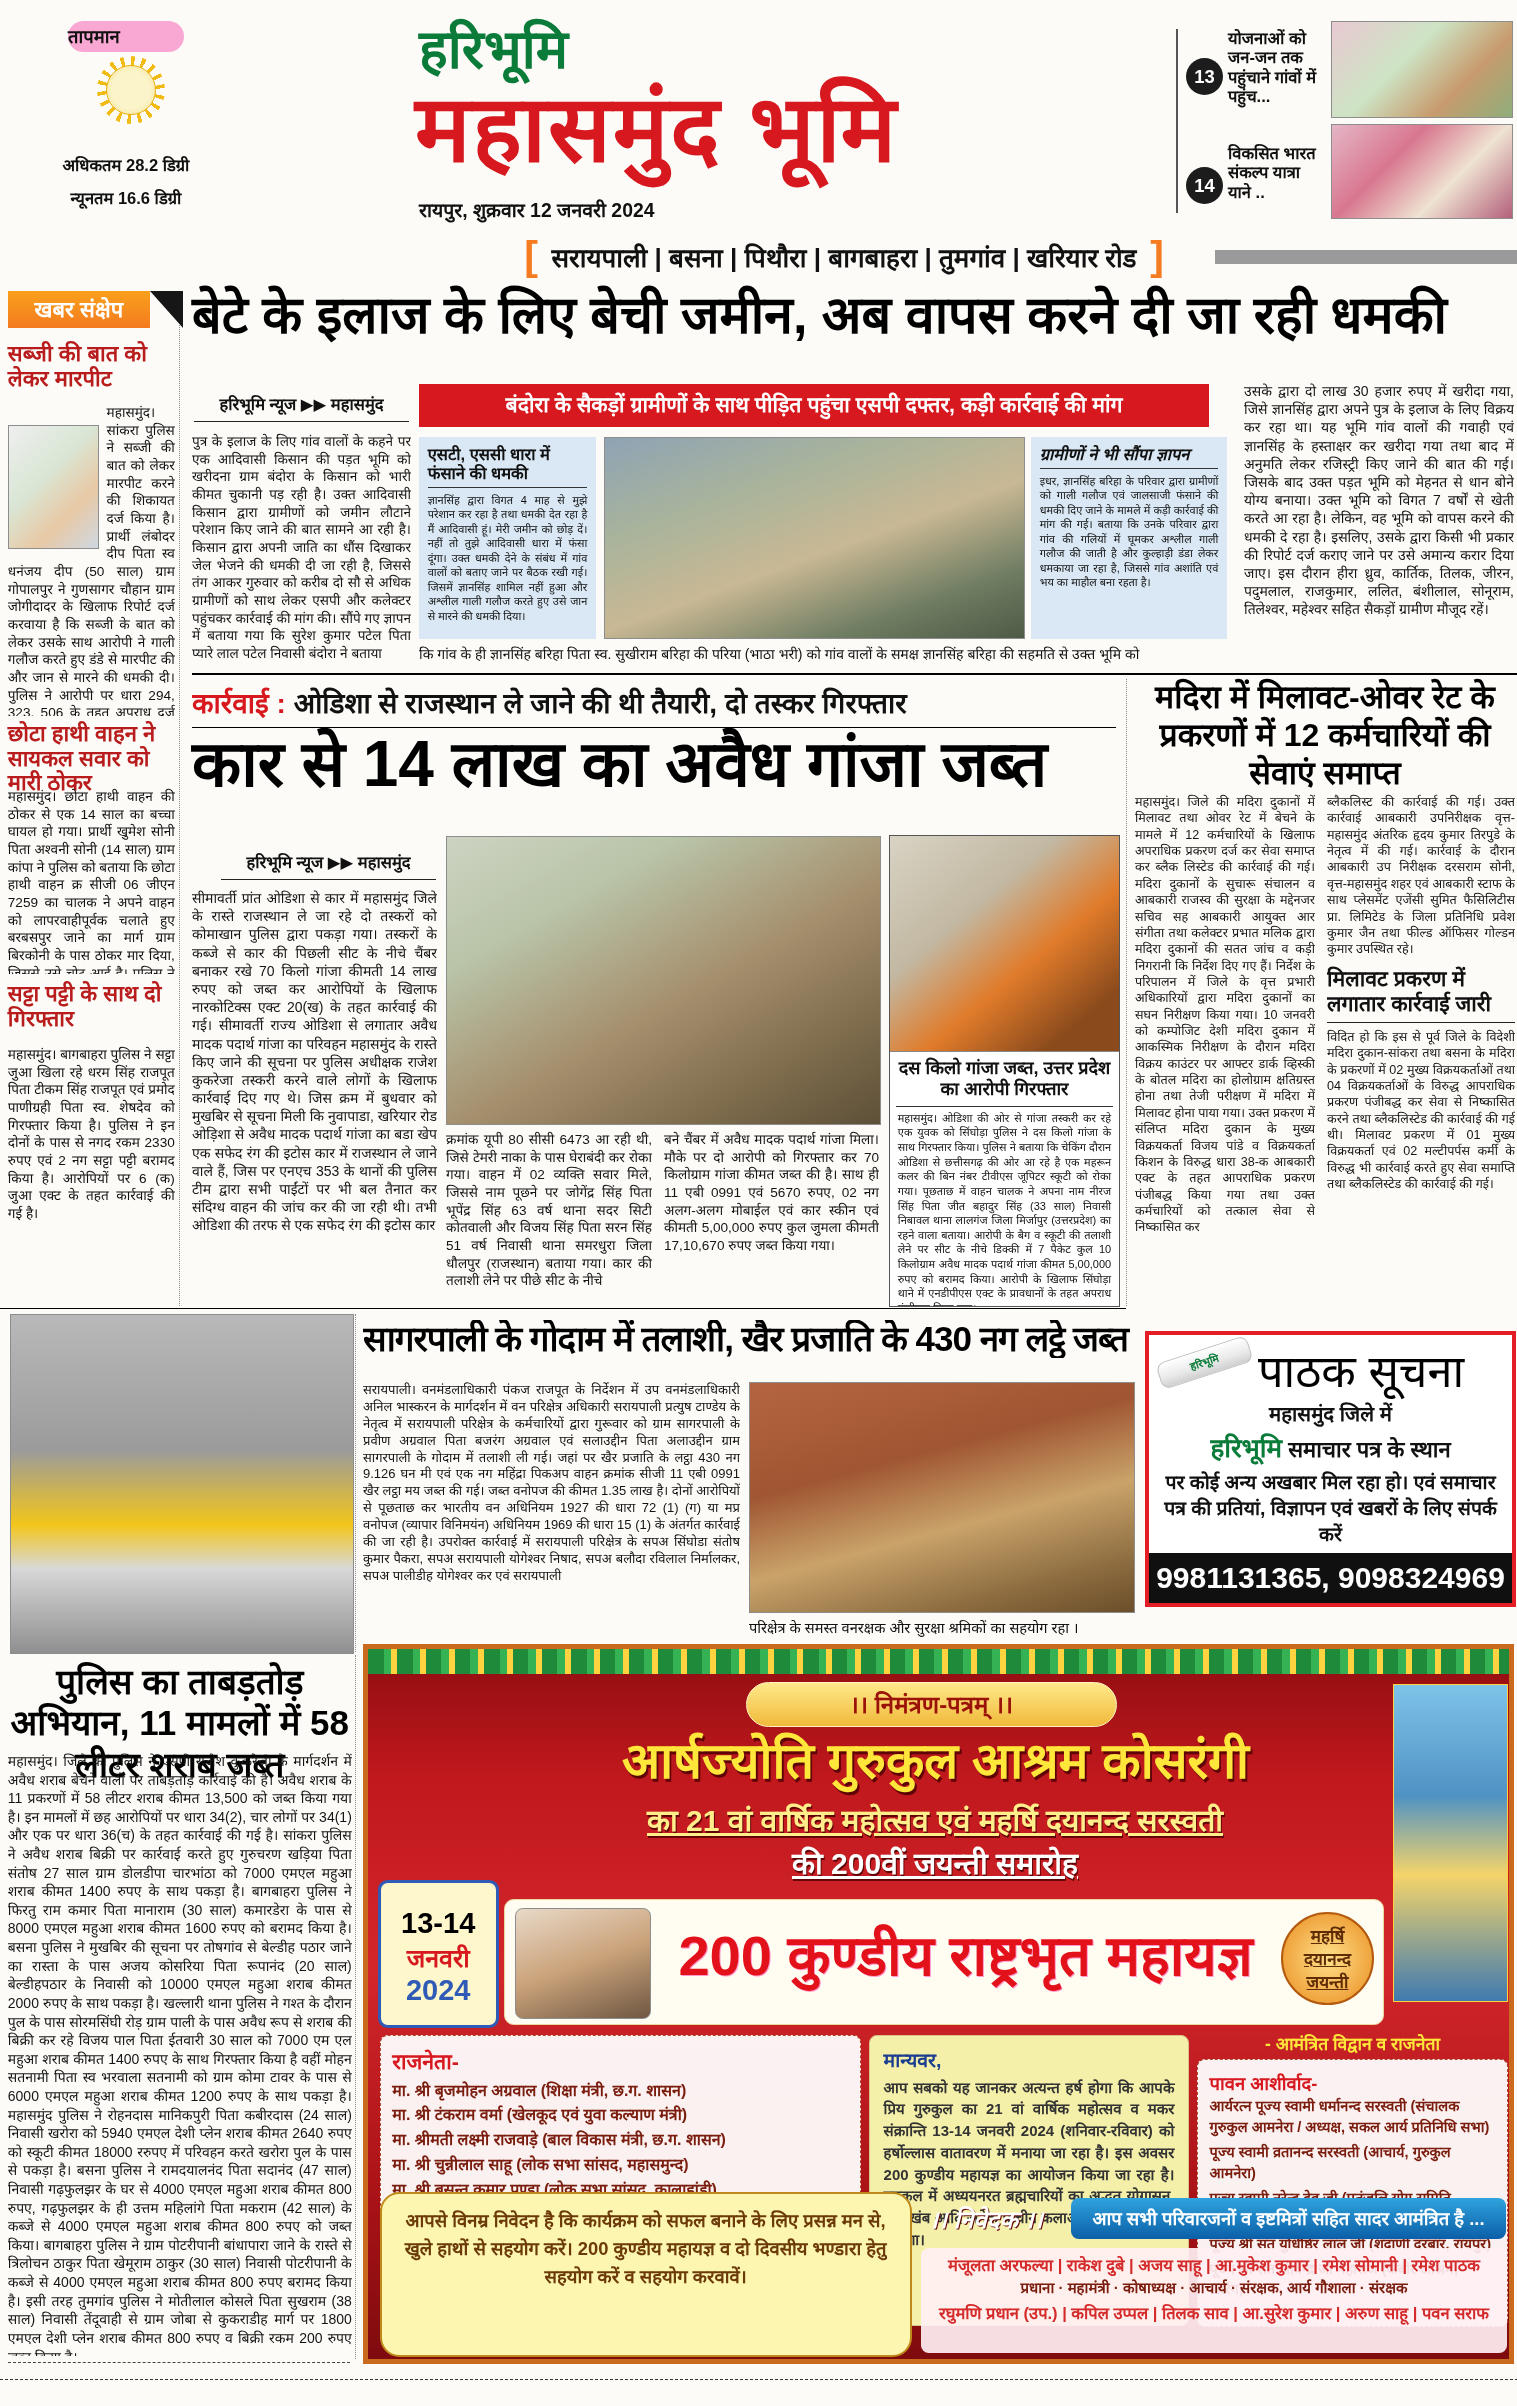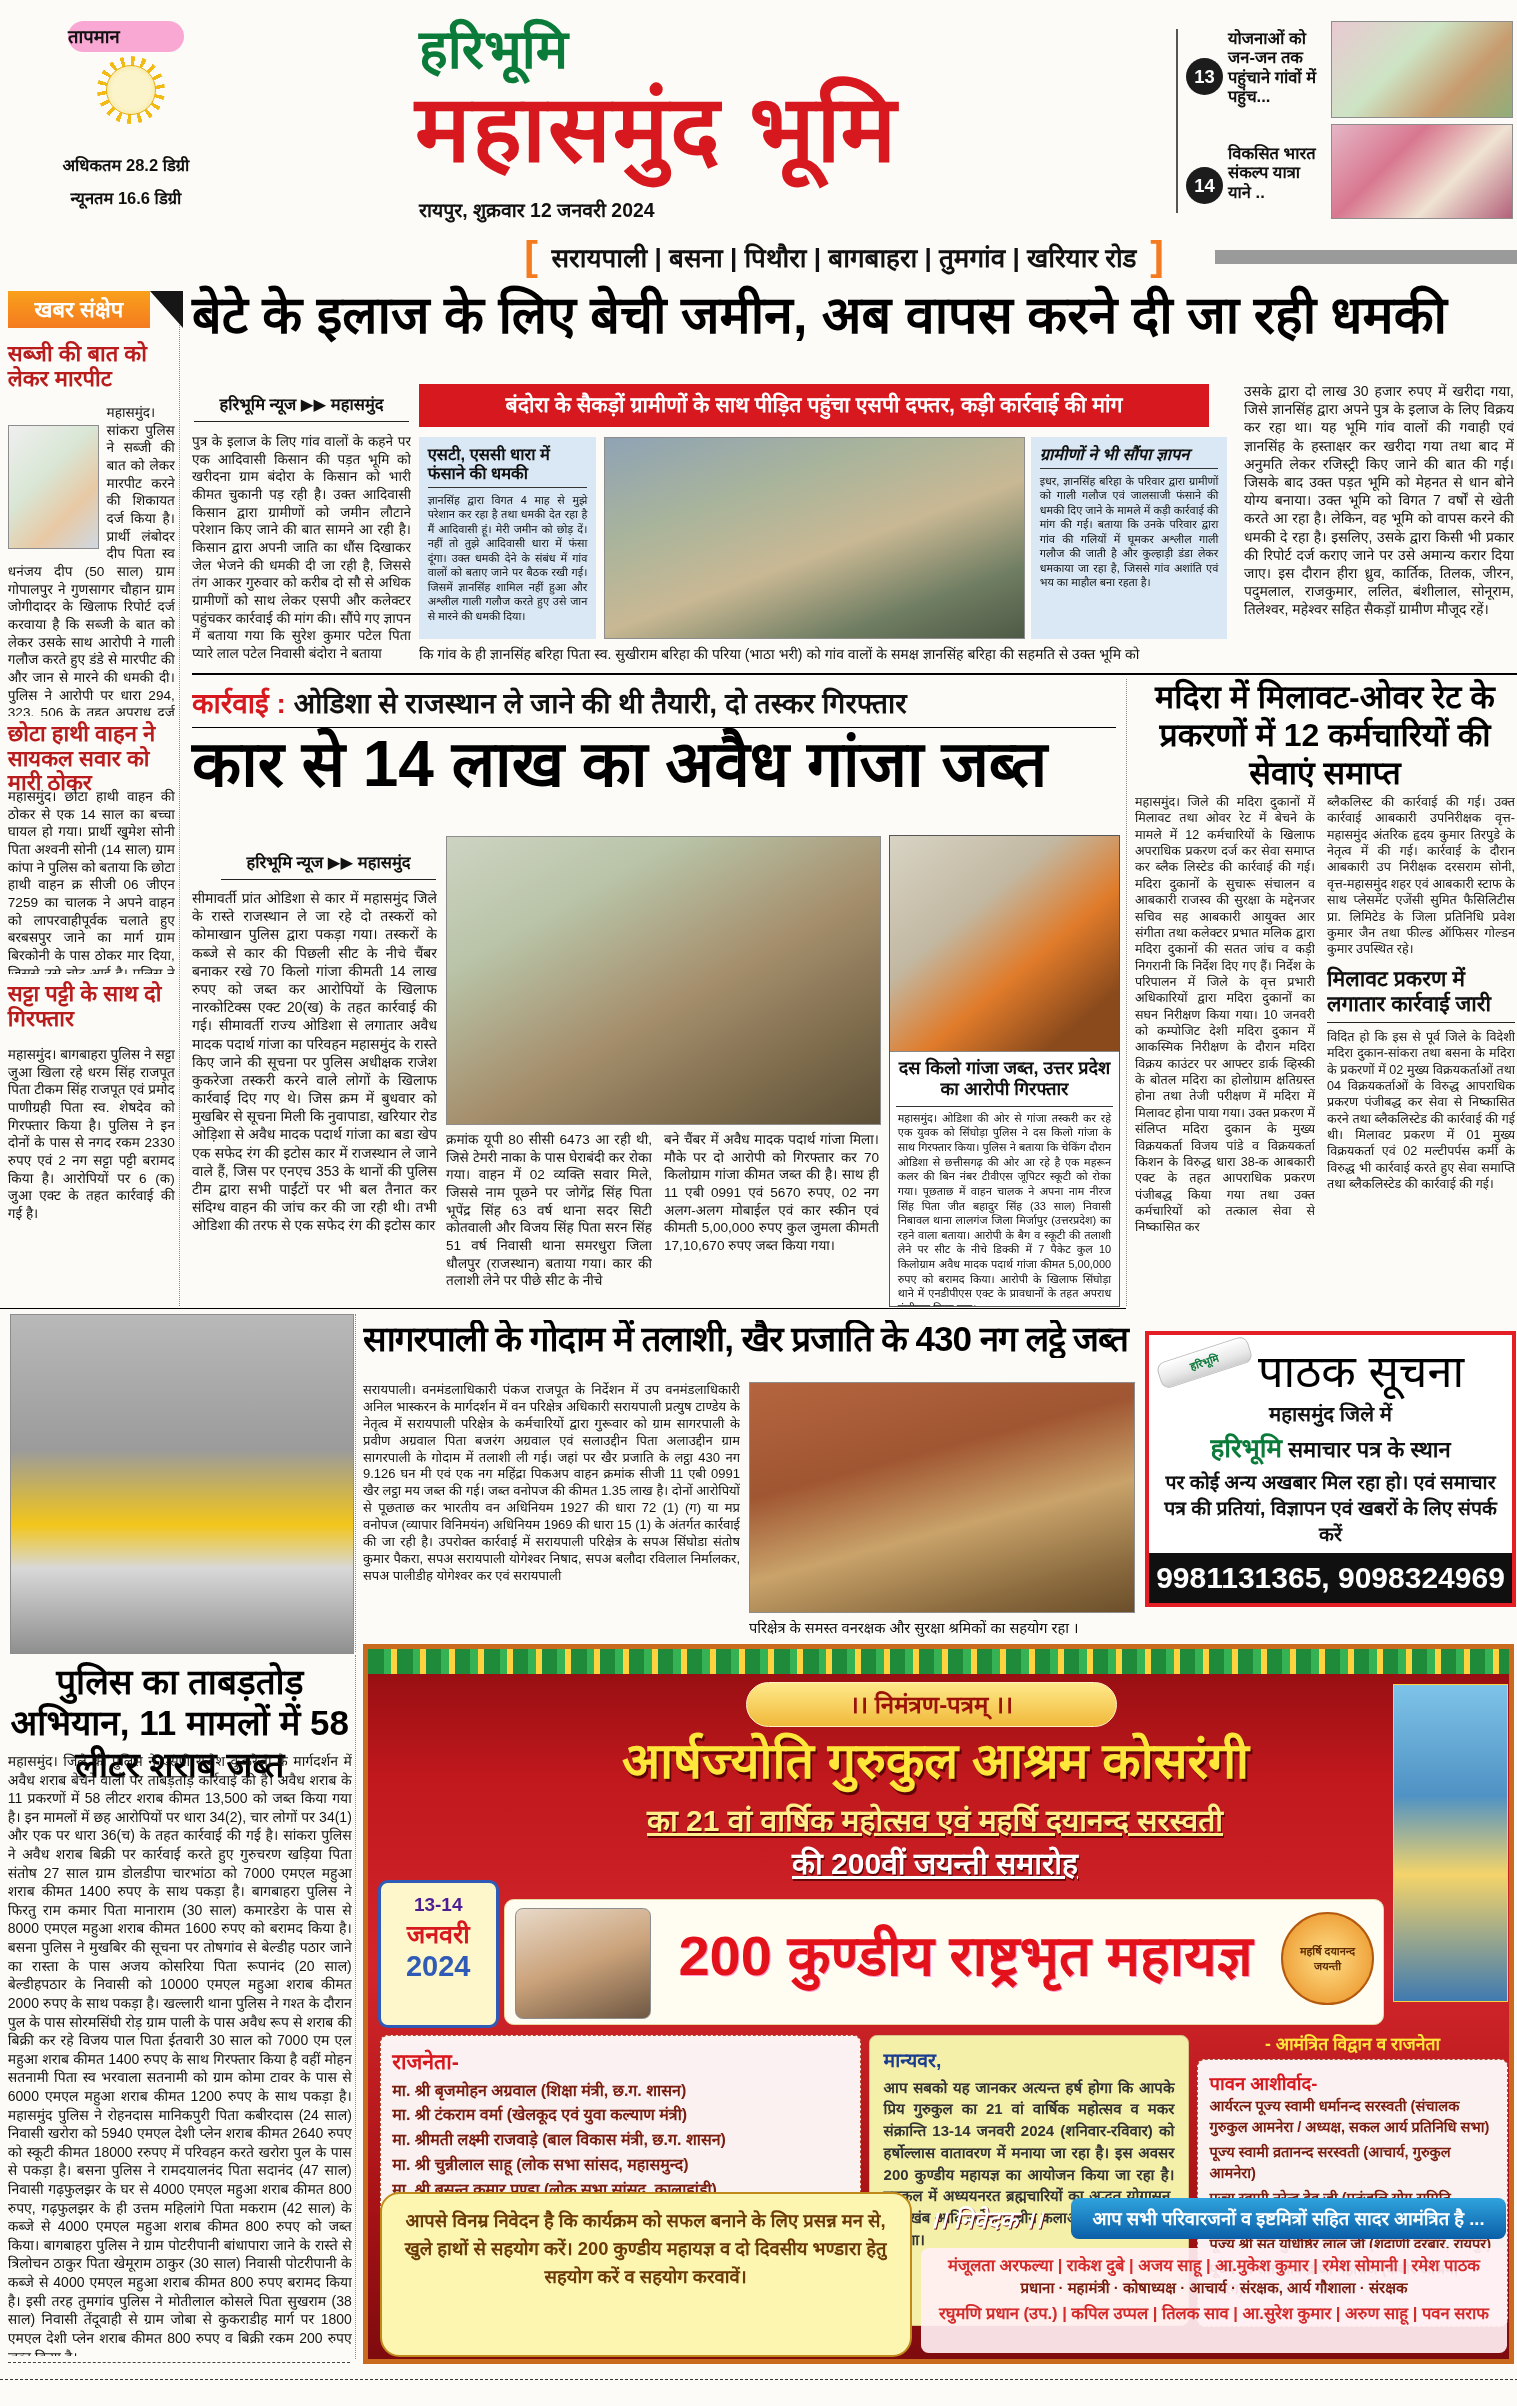--- a/index.html
+++ b/index.html
@@ -208,31 +208,31 @@
     <div class="garland" style="height:25px;"></div>
     <div style="position:relative;height:689px;">
       <div class="ad-banner ab" style="left:378px;top:7.8px;width:369px;">।। निमंत्रण-पत्रम् ।।</div>
       <div class="ad-title ab ctr" style="left:87px;top:60px;width:961px;">आर्षज्योति गुरुकुल आश्रम कोसरंगी</div>
       <div class="ad-sub ab ctr" style="left:116px;top:128px;width:902px;color:#ffee8a;">का 21 वां वार्षिक महोत्सव एवं महर्षि दयानन्द सरस्वती</div>
       <div class="ad-sub ab ctr" style="left:116px;top:171px;width:902px;">की 200वीं जयन्ती समारोह</div>
 
       <div class="ab photo ph-krishna" style="left:1025px;top:9.7px;width:113px;height:316px;border:1.9px solid #ffd23f;"></div>
 
       <div class="date-badge ab" style="left:9.7px;top:206px;width:115px;height:142px;">
-        <div class="b" style="color:#4c1d95;font-size:19px;margin-top:11px;">13-14</div>
+        <div class="b" style="color:#000000;font-size:29px;margin-top:24px;">13-14</div>
         <div class="b" style="color:#d7191f;font-size:25px;">जनवरी</div>
         <div class="b" style="color:#2f5bb7;font-size:29px;">2024</div>
       </div>
 
       <div class="white-band ab" style="left:136px;top:225px;width:878px;height:124px;">
         <div class="photo ph-portrait ab" style="left:9.7px;top:7.8px;width:134px;height:109px;border-radius:7.8px;"></div>
         <div class="event-big ab ctr" style="left:155px;top:27px;width:611px;">200 कुण्डीय राष्ट्रभृत महायज्ञ</div>
         <div class="ab" style="left:776px;top:11.6px;width:93px;height:93px;border-radius:50%;
-             background:radial-gradient(#ffe08a,#e98b1d);border:2.9px solid #b35a0e;color:#5f2d05;font-size:11px;
-             font-weight:bold;text-align:center;display:flex;align-items:center;justify-content:center;padding:3.9px;box-sizing:border-box;">महर्षि दयानन्द जयन्ती</div>
+             background:radial-gradient(#ffe08a,#e98b1d);border:2.9px solid #b35a0e;color:#5f2d05;font-size:17px;
+             font-weight:bold;text-align:center;display:flex;align-items:center;justify-content:center;padding:3.9px;box-sizing:border-box;text-decoration:underline;">महर्षि दयानन्द जयन्ती</div>
       </div>
 
       <div class="ad-panel ab" style="left:11.6px;top:361px;width:481px;height:291px;">
         <div class="b" style="color:#d7191f;font-size:21.3px;margin-bottom:3.9px;">राजनेता-</div>
         <div class="ad-entry">मा. श्री बृजमोहन अग्रवाल (शिक्षा मंत्री, छ.ग. शासन)</div>
         <div class="ad-entry">मा. श्री टंकराम वर्मा (खेलकूद एवं युवा कल्याण मंत्री)</div>
         <div class="ad-entry">मा. श्रीमती लक्ष्मी राजवाड़े (बाल विकास मंत्री, छ.ग. शासन)</div>
         <div class="ad-entry">मा. श्री चुन्नीलाल साहू (लोक सभा सांसद, महासमुन्द)</div>
         <div class="ad-entry">मा. श्री बसन्त कुमार पण्डा (लोक सभा सांसद, कालाहांडी)</div>
         <div class="ad-entry">मा. श्री योगेश्वर राजू सिन्हा (लोकप्रिय विधायक, महासमुन्द)</div>

